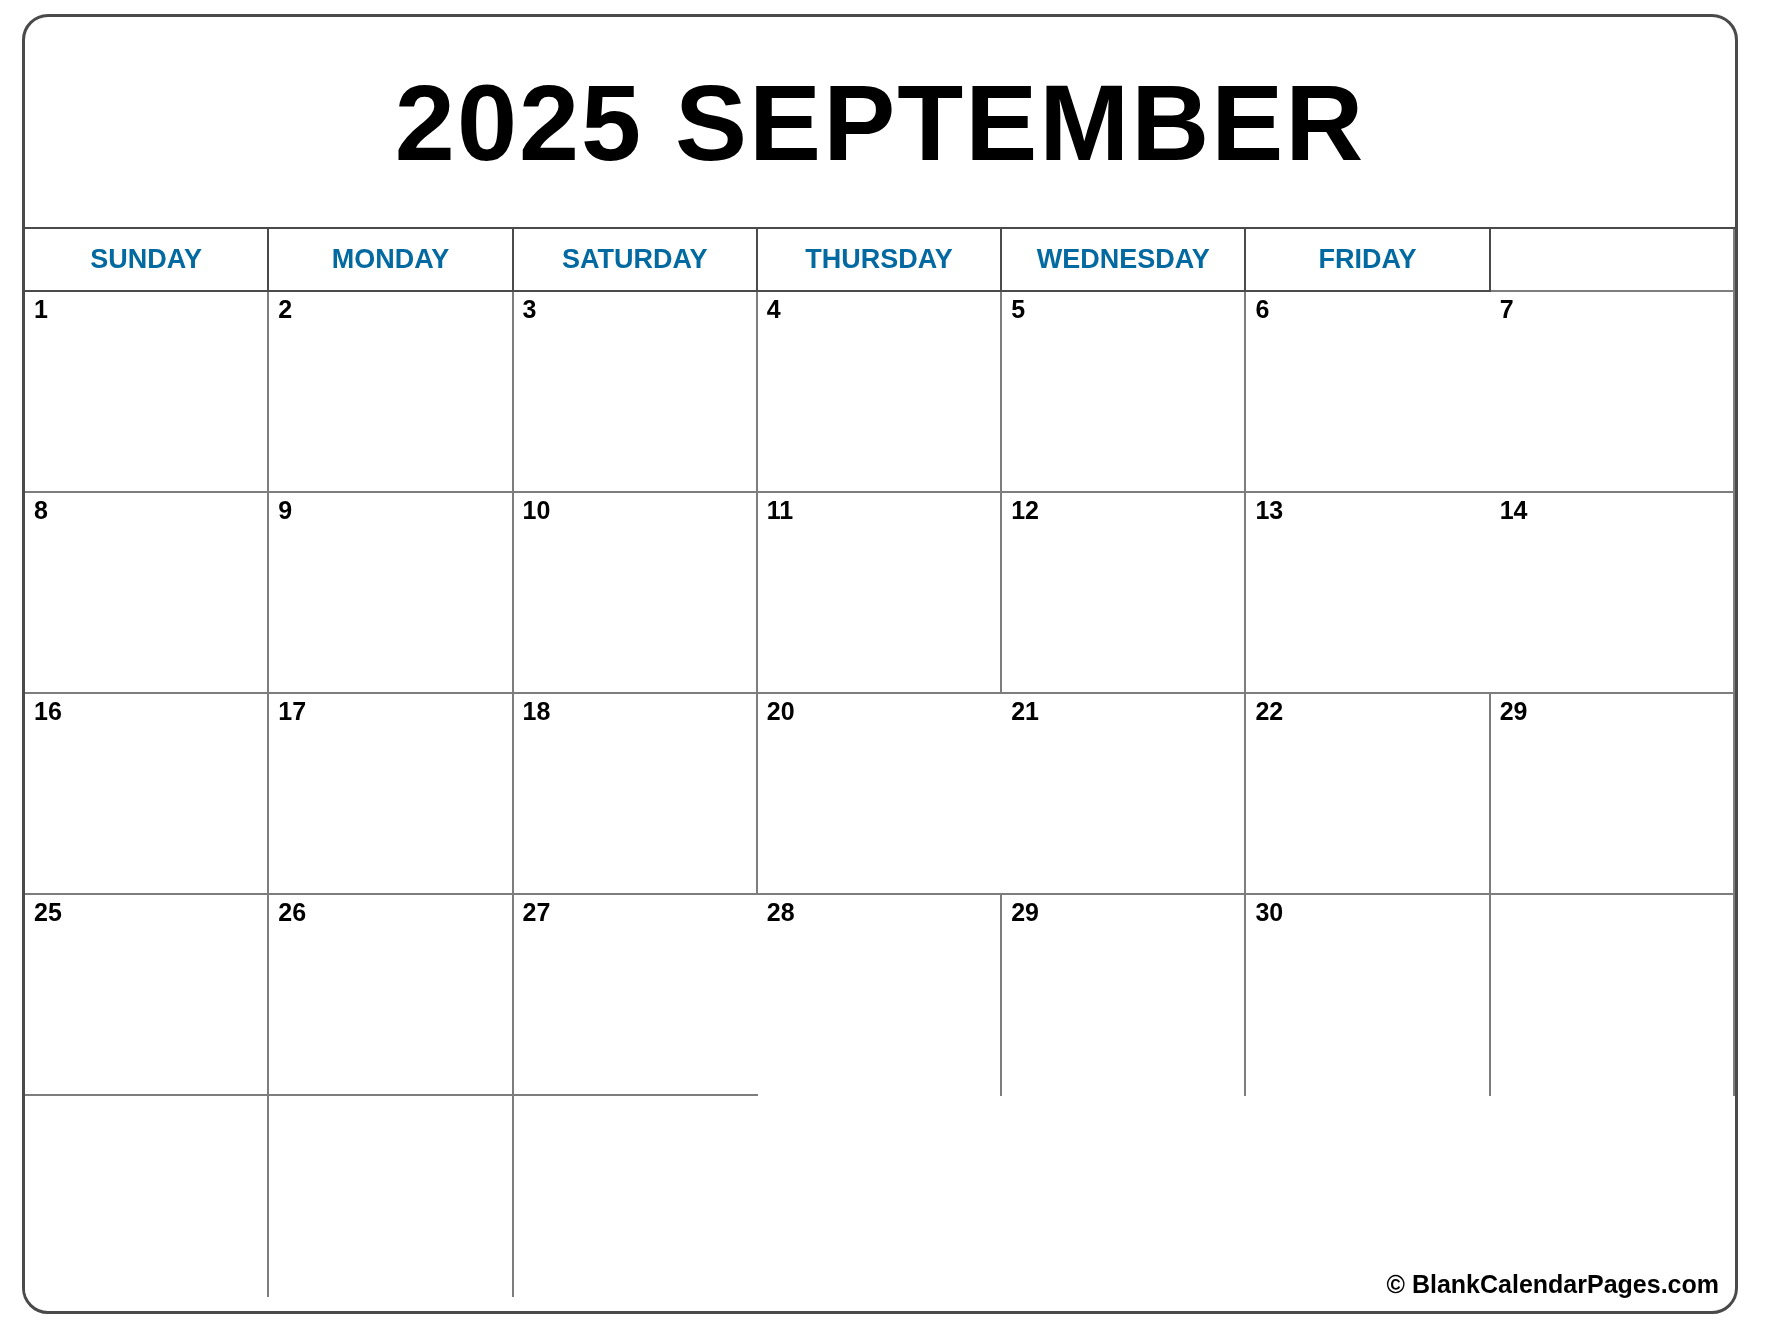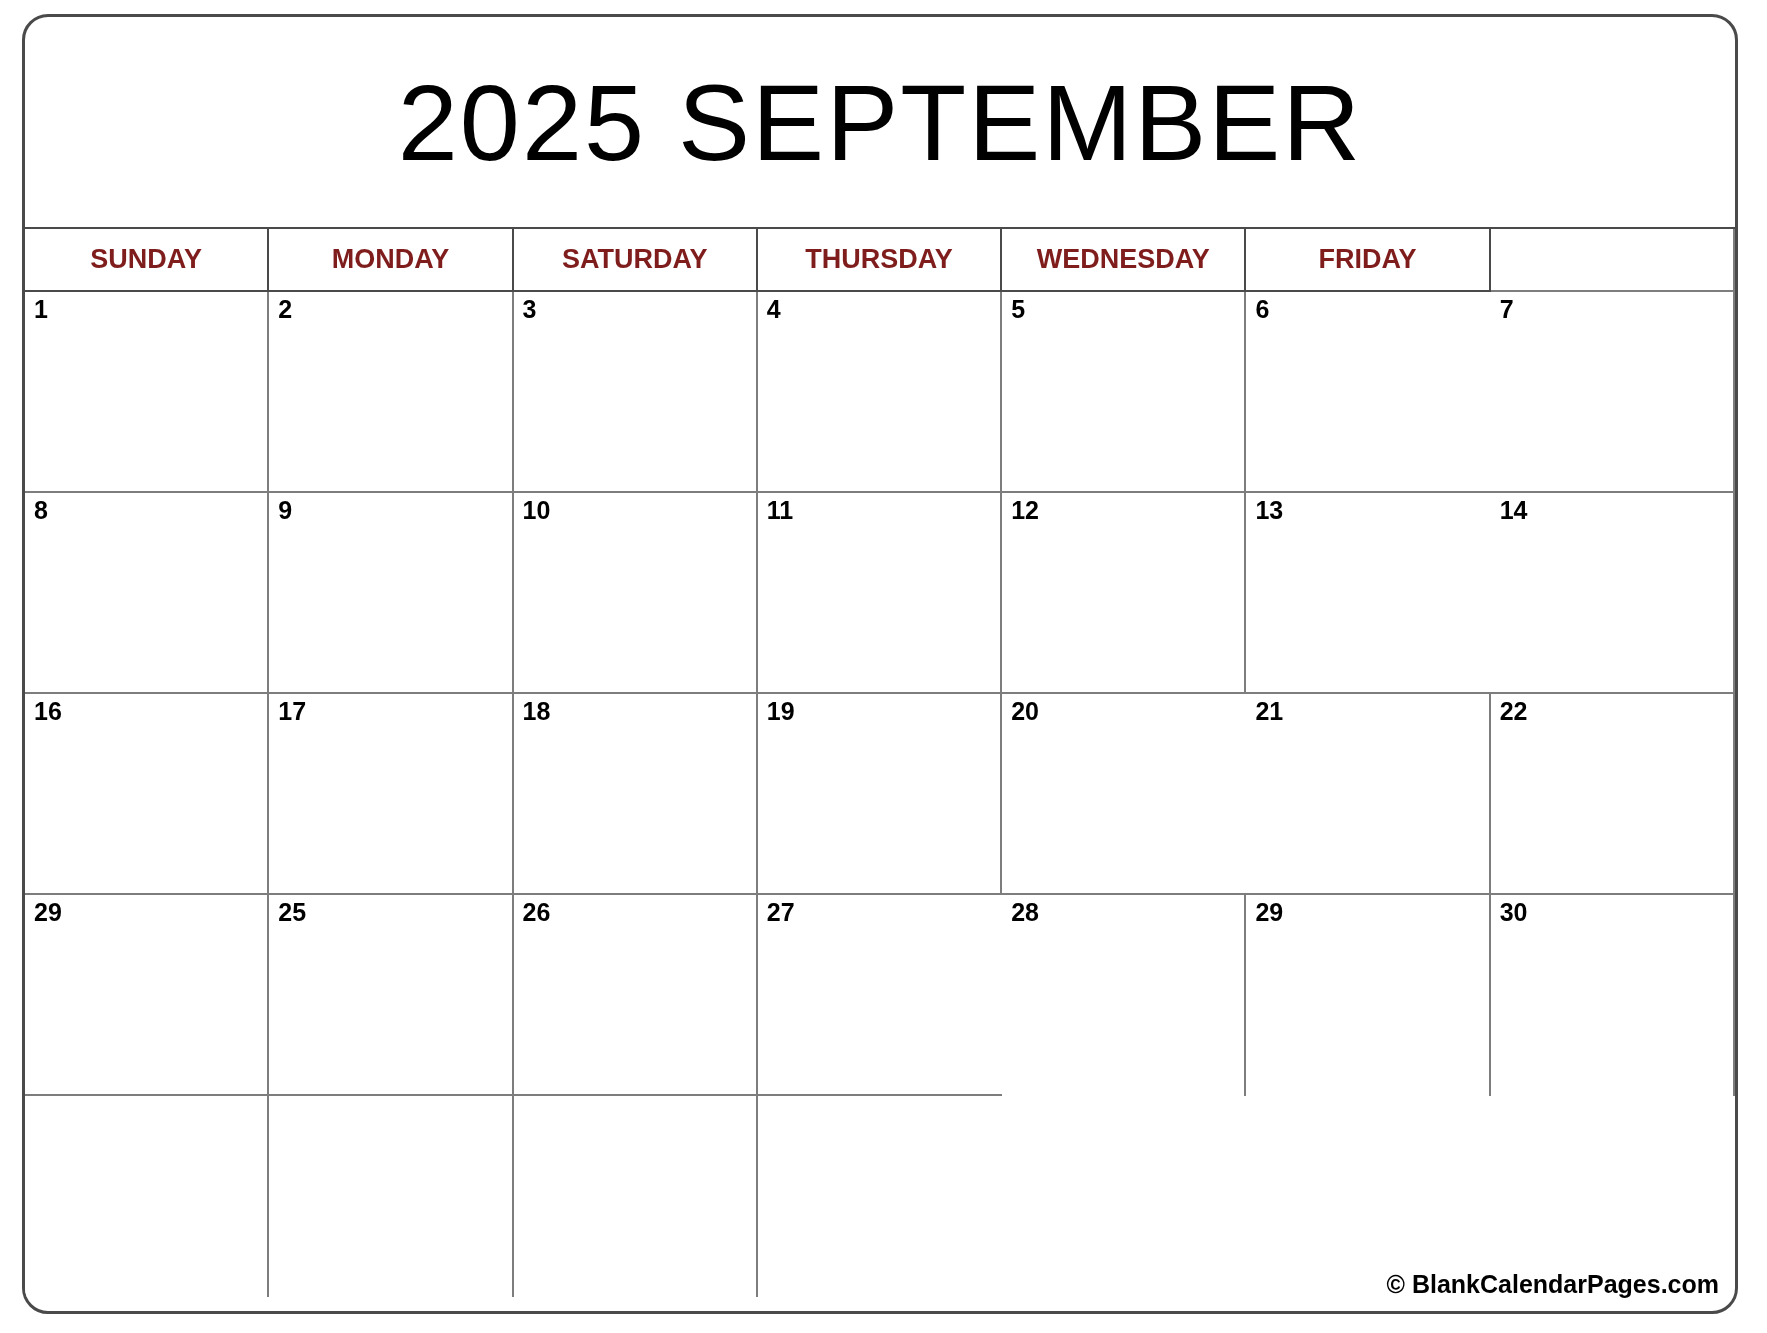--- a/index.html
+++ b/index.html
@@ -31,42 +31,42 @@
     height: 212px;
     display: flex;
     align-items: center;
     justify-content: center;
     border-bottom: 2px solid #4a4a4a;
     box-sizing: border-box;
   }
 
   .title-text {
     font-size: 108px;
-    font-weight: normal;
+    font-weight: bold;
     letter-spacing: 2px;
     color: #000000;
     white-space: nowrap;
     font-family: "Liberation Sans", sans-serif;
   }
 
   .grid {
     display: grid;
     grid-template-columns: repeat(7, 1fr);
     grid-template-rows: 63px repeat(5, 201px);
     height: calc(100% - 212px);
     box-sizing: border-box;
   }
 
   .dow {
     display: flex;
     align-items: center;
     justify-content: center;
     font-size: 27px;
     font-weight: bold;
-    color: #7f1d1d;
+    color: #0369a1;
     border-right: 2px solid #4a4a4a;
     border-bottom: 2px solid #4a4a4a;
     box-sizing: border-box;
   }
   .dow:last-child { border-right: none; }
 
   .day-cell {
     position: relative;
     border-right: 2px solid #7d7d7d;
     border-bottom: 2px solid #7d7d7d;
@@ -163,23 +163,20 @@
       </div>
     <div class="day-cell">
         <span class="day-num">16</span>
       </div>
     <div class="day-cell">
         <span class="day-num">17</span>
       </div>
     <div class="day-cell">
         <span class="day-num">18</span>
       </div>
-    <div class="day-cell">
-        <span class="day-num">19</span>
-      </div>
     <div class="day-cell col-last">
         <span class="day-num">20</span>
       </div>
 
     <div class="day-cell">
         <span class="day-num">21</span>
       </div>
     <div class="day-cell">
         <span class="day-num">22</span>
       </div>

